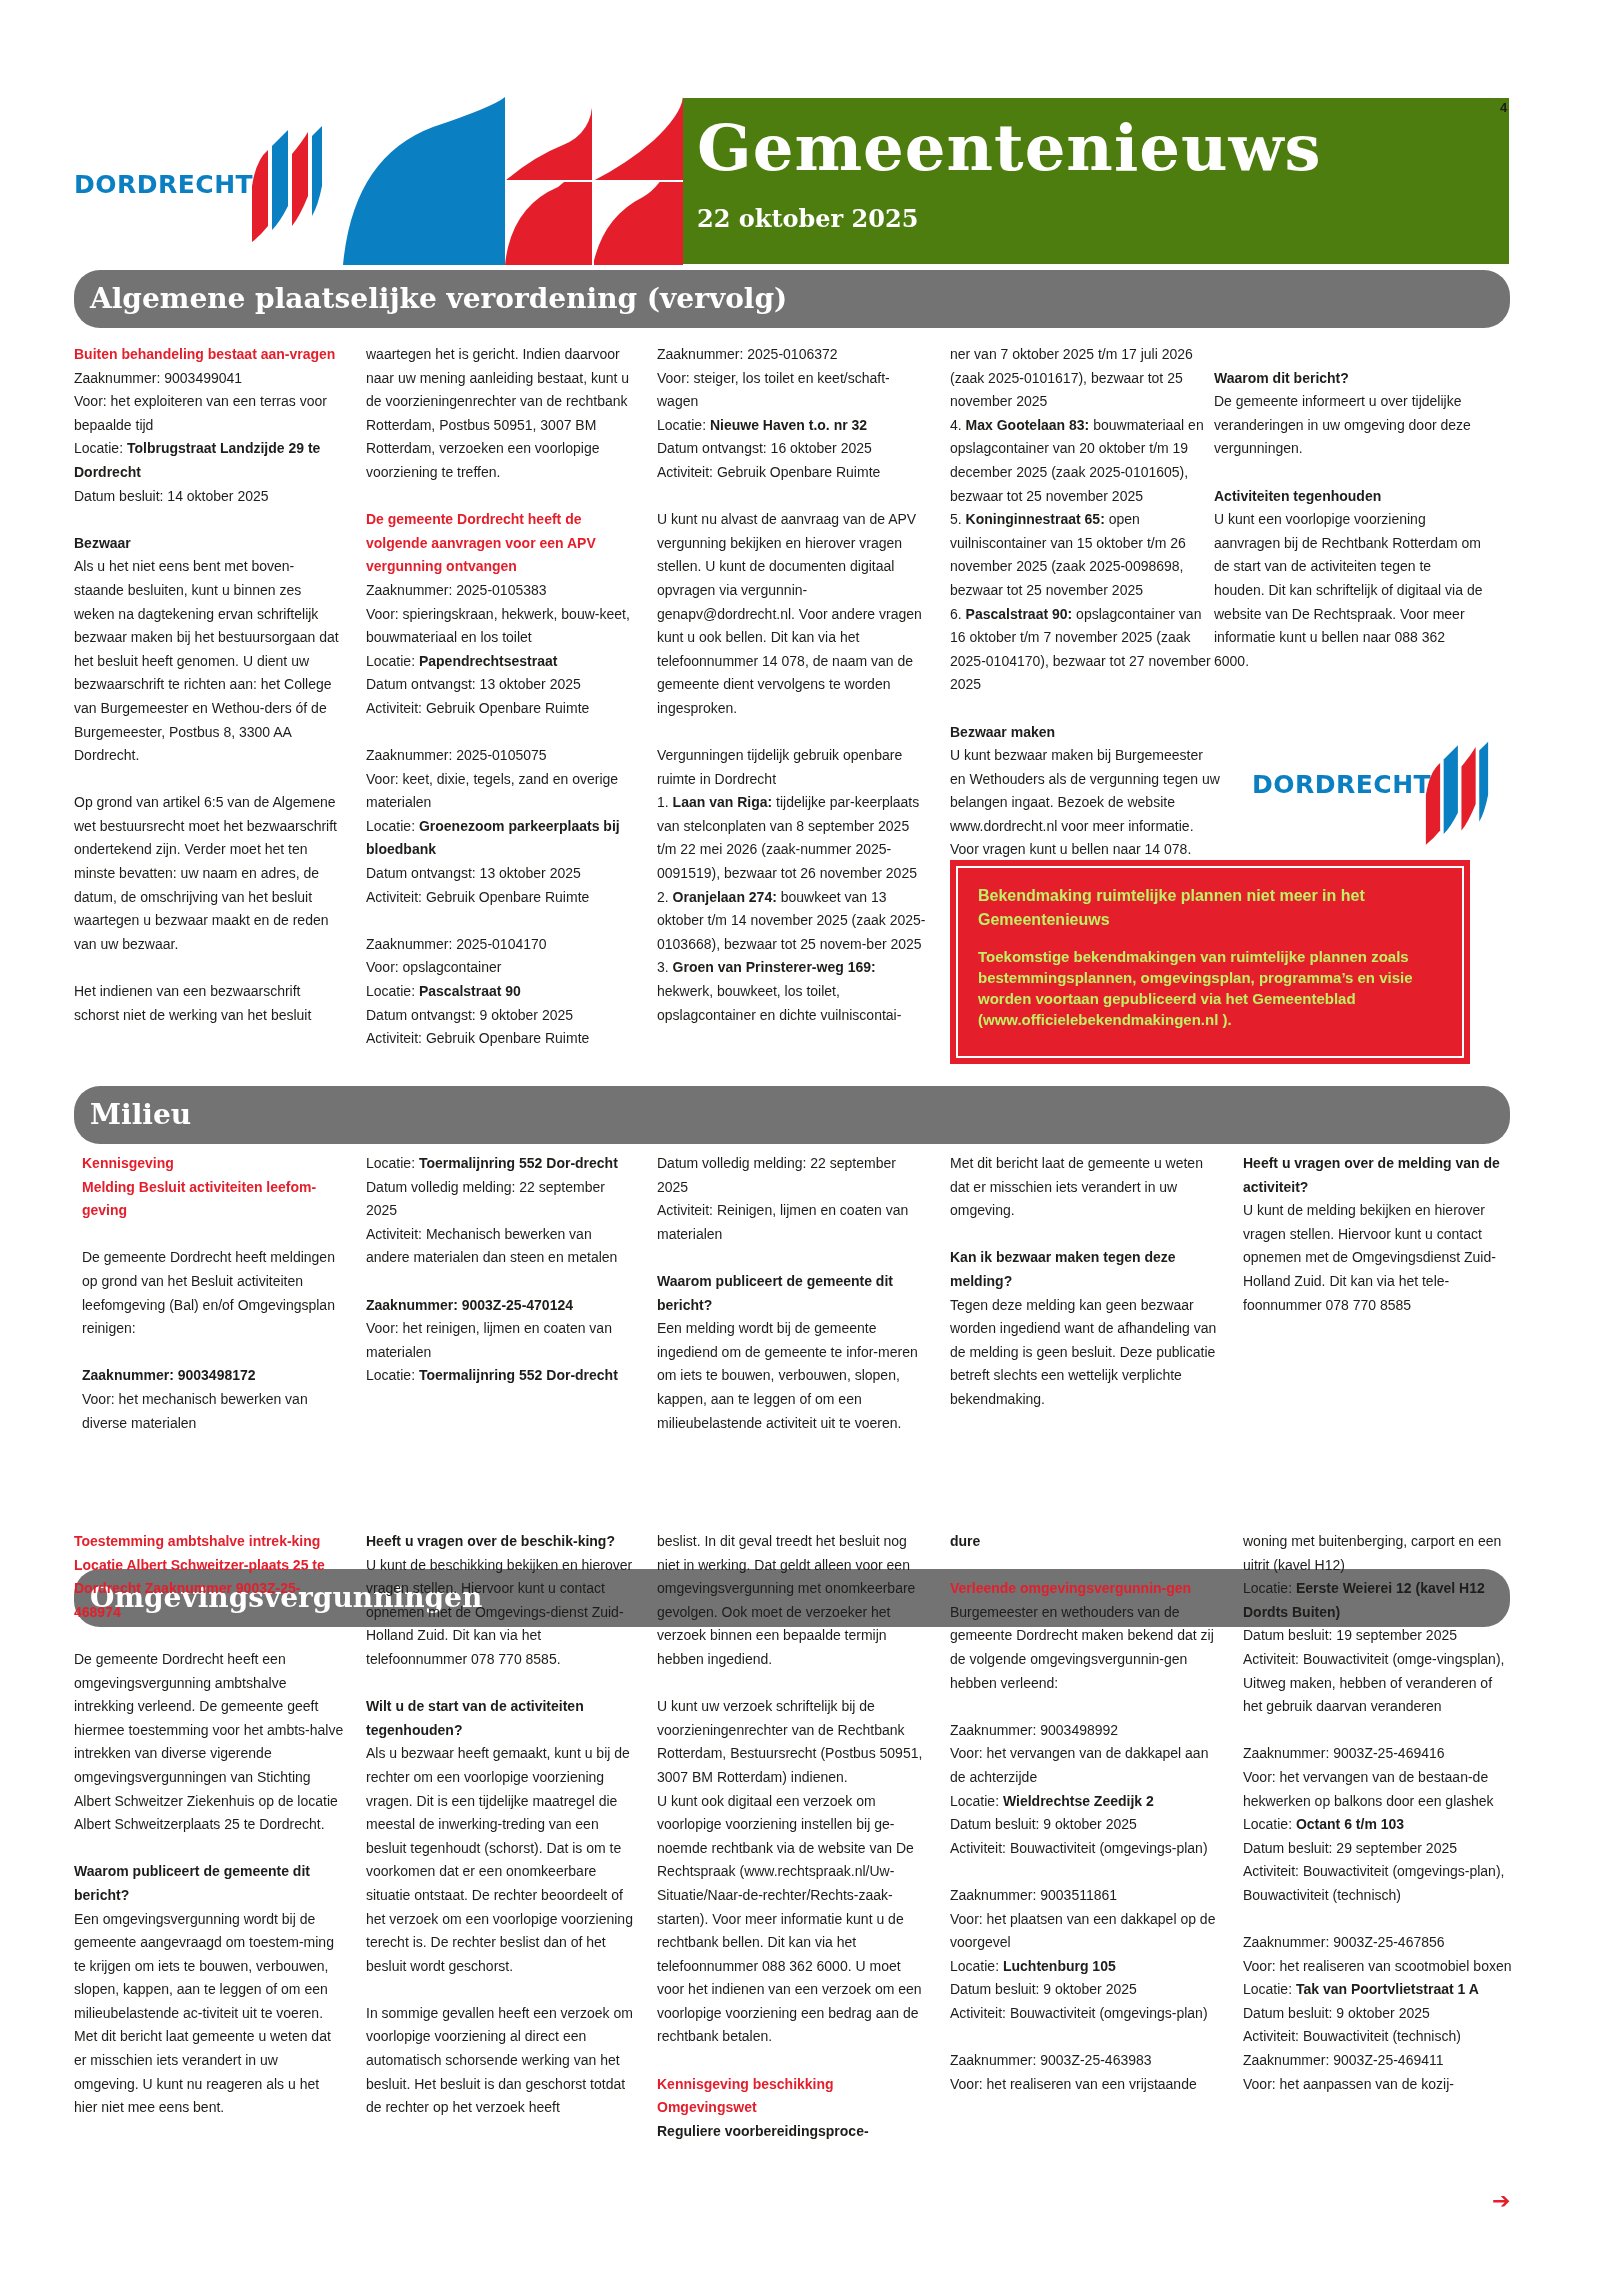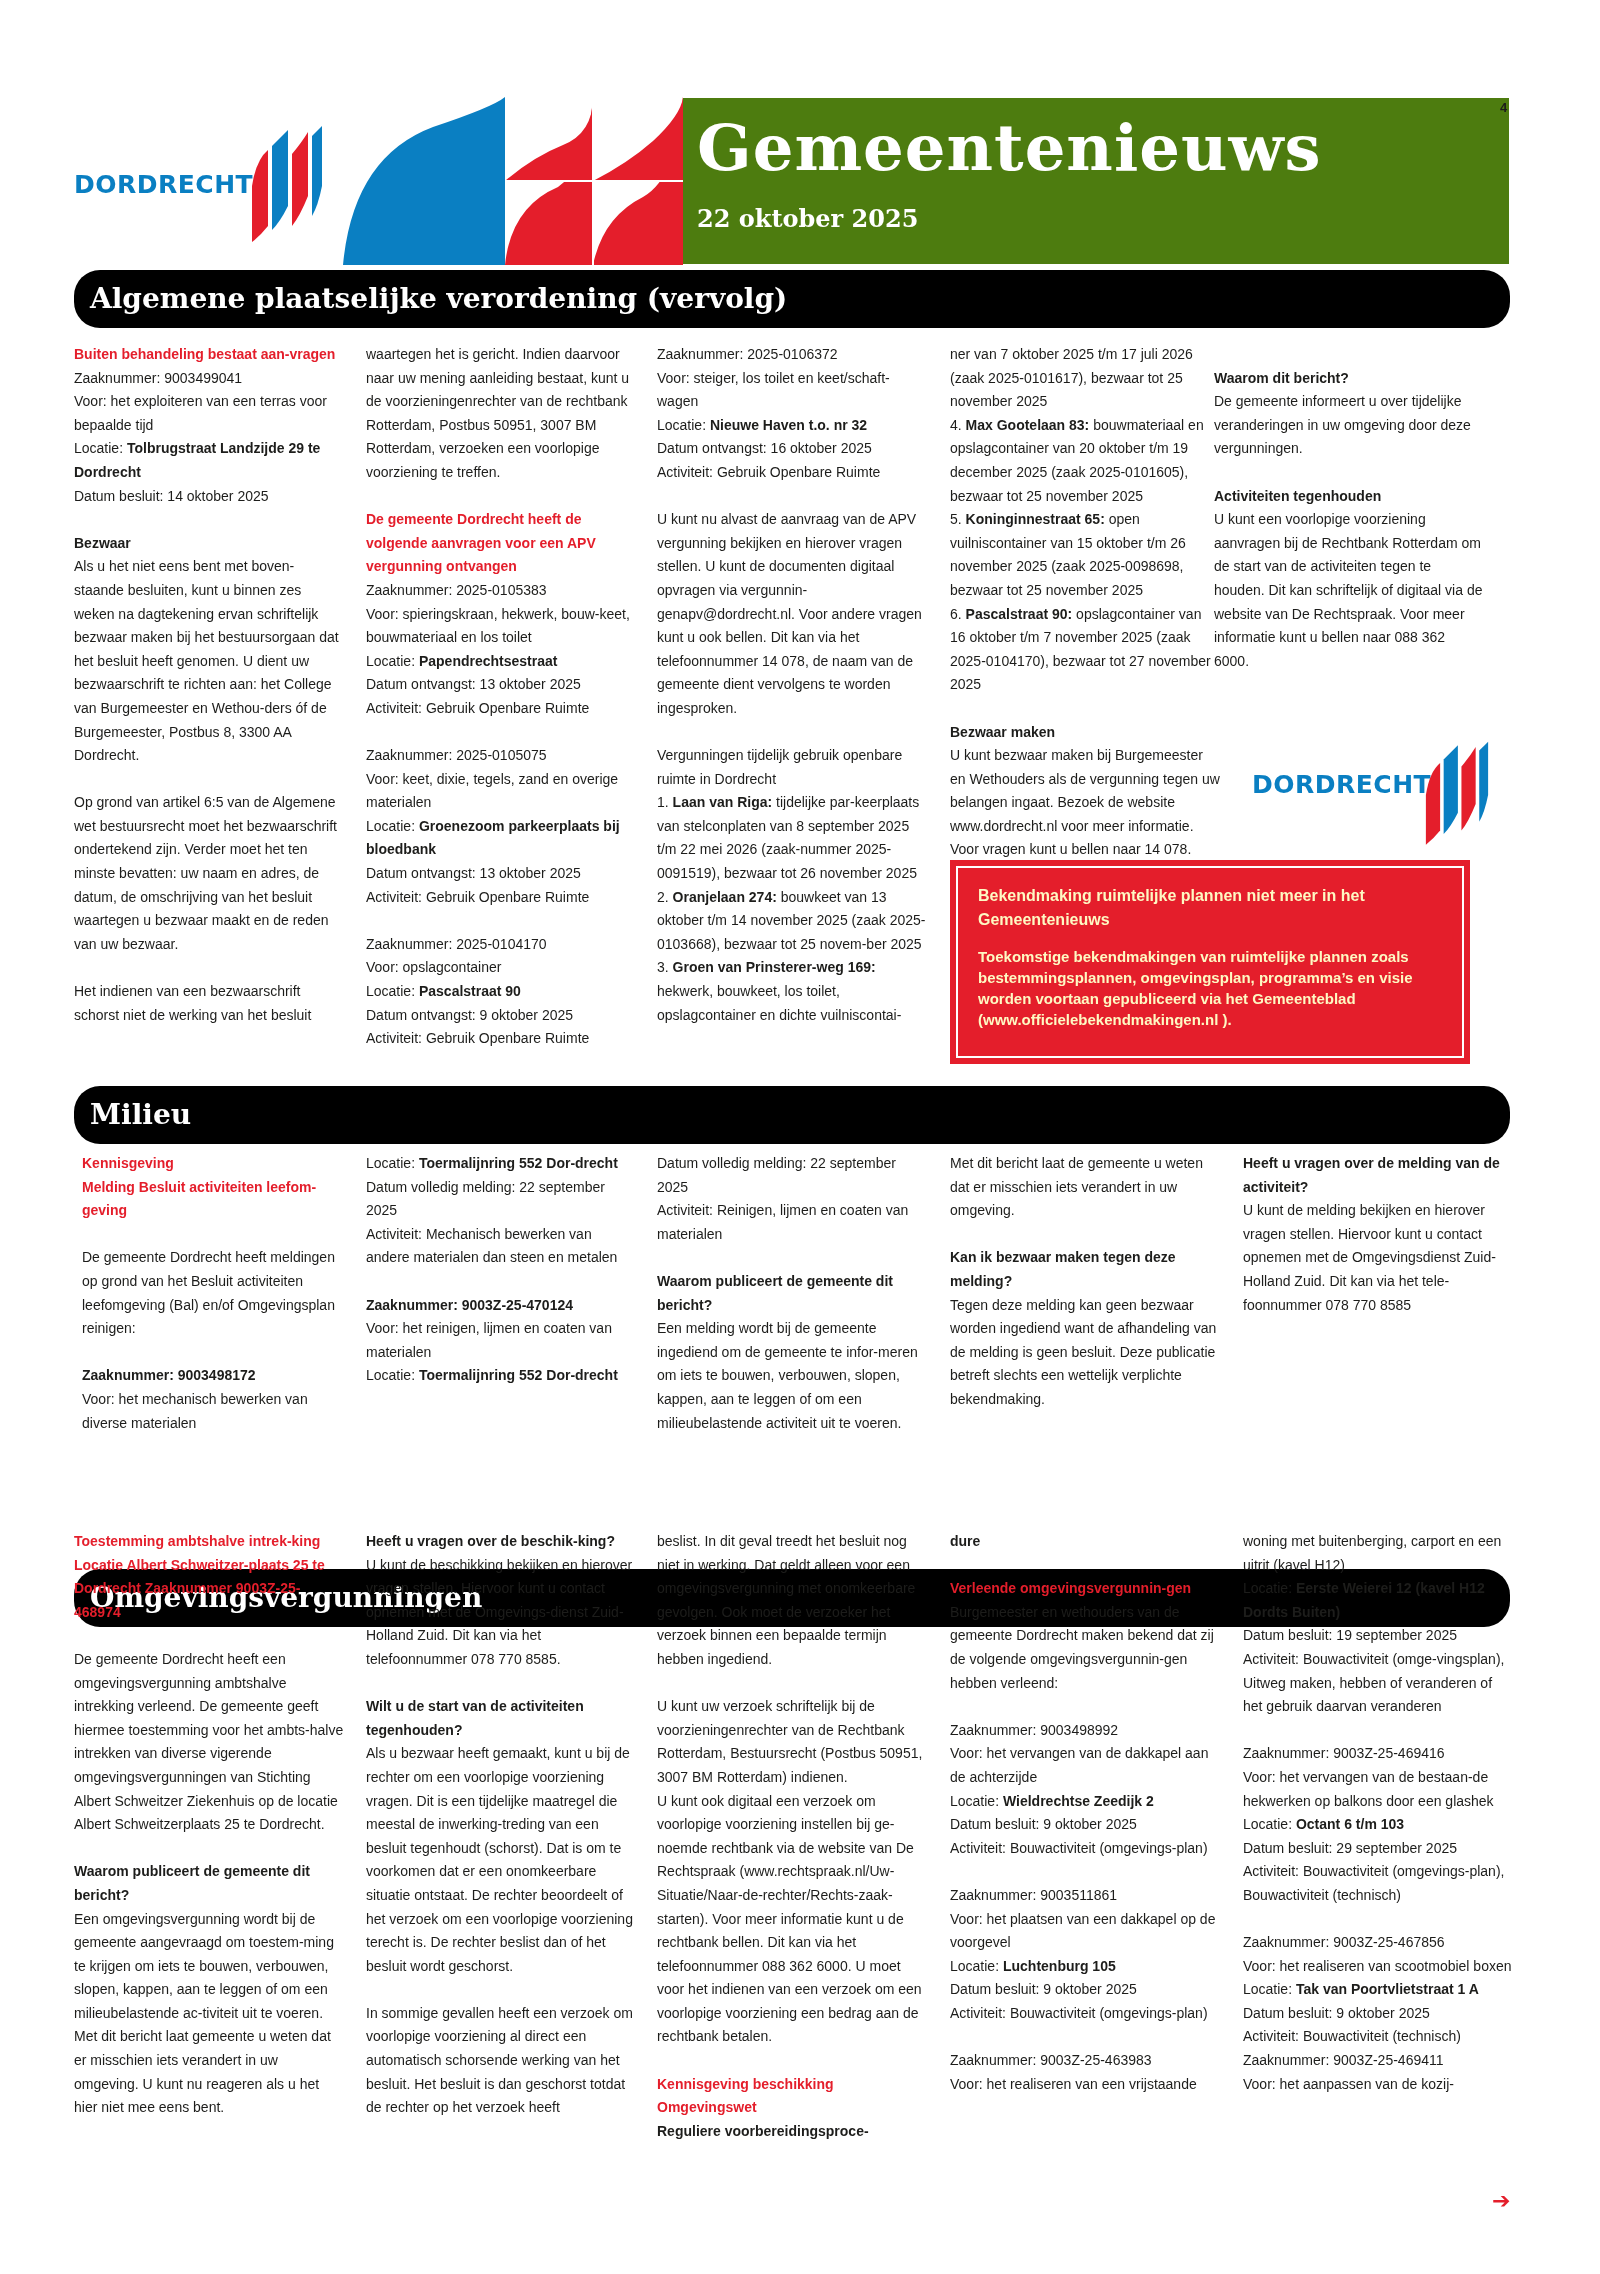--- a/index.html
+++ b/index.html
@@ -7,30 +7,30 @@
   body{width:1600px;height:2274px;position:relative;overflow:hidden;font-family:"Liberation Sans","DejaVu Sans",sans-serif;color:#1d1d1b;}
   .masthead{position:absolute;left:0;top:0;width:1600px;height:260px;}
   .logo{position:absolute;left:74px;top:126px;width:260px;height:120px;}
   .logo-text{position:absolute;left:0;top:44px;font-family:"DejaVu Sans",sans-serif;font-weight:bold;font-size:25px;color:#0a7fc2;letter-spacing:0.5px;}
   .logo svg{position:absolute;left:168px;top:0;}
   .deco{position:absolute;left:343px;top:97px;}
   .titlebox{position:absolute;left:683px;top:98px;width:826px;height:166px;background:#4d7c0f;}
   .titlebox .t{position:absolute;left:14px;top:12px;font-family:"DejaVu Serif",serif;font-weight:bold;font-size:64px;color:#fff;letter-spacing:1px;}
   .titlebox .d{position:absolute;left:14px;top:106px;font-family:"DejaVu Serif",serif;font-weight:bold;font-size:24px;color:#fff;}
   .pagenum{position:absolute;left:1500px;top:100px;font-size:13px;font-weight:bold;color:#1d1d1b;}
-  .band{position:absolute;left:74px;width:1436px;height:58px;background:#000000;border-radius:26px;}
+  .band{position:absolute;left:74px;width:1436px;height:58px;background:#737373;border-radius:26px;}
   .band span{position:absolute;left:16px;top:12px;font-family:"DejaVu Serif",serif;font-weight:bold;font-size:28px;color:#fff;}
   .col{position:absolute;width:270px;font-size:14px;line-height:23.6px;color:#1d1d1b;}
   .col p{margin:0;}
   .col .gap{height:23.6px;}
   .col b{font-weight:bold;}
   .col .rh{color:#e41e2b;font-weight:bold;}
   .col .h{font-weight:bold;}
   .notice{position:absolute;left:950px;top:860px;width:520px;height:204px;background:#e41e2b;}
-  .notice .inner{position:absolute;left:6px;top:6px;right:6px;bottom:6px;border:2px solid #fff;padding:16px 20px;color:#fef9c3;font-weight:bold;font-size:15px;line-height:21px;}
+  .notice .inner{position:absolute;left:6px;top:6px;right:6px;bottom:6px;border:2px solid #fff;padding:16px 20px;color:#bef264;font-weight:bold;font-size:15px;line-height:21px;}
   .notice .nt{font-size:16px;line-height:24px;margin-bottom:14px;}
   .logo2{position:absolute;left:1252px;top:740px;width:240px;height:110px;}
   .logo2 .logo-text{top:30px;font-size:25px;}
   .logo2 svg{position:absolute;left:165px;top:0;}
   .arrow{position:absolute;left:1492px;top:2188px;color:#e41e2b;font-size:22px;font-weight:bold;}
 </style>
 </head>
 <body>
 
 <div class="masthead">

